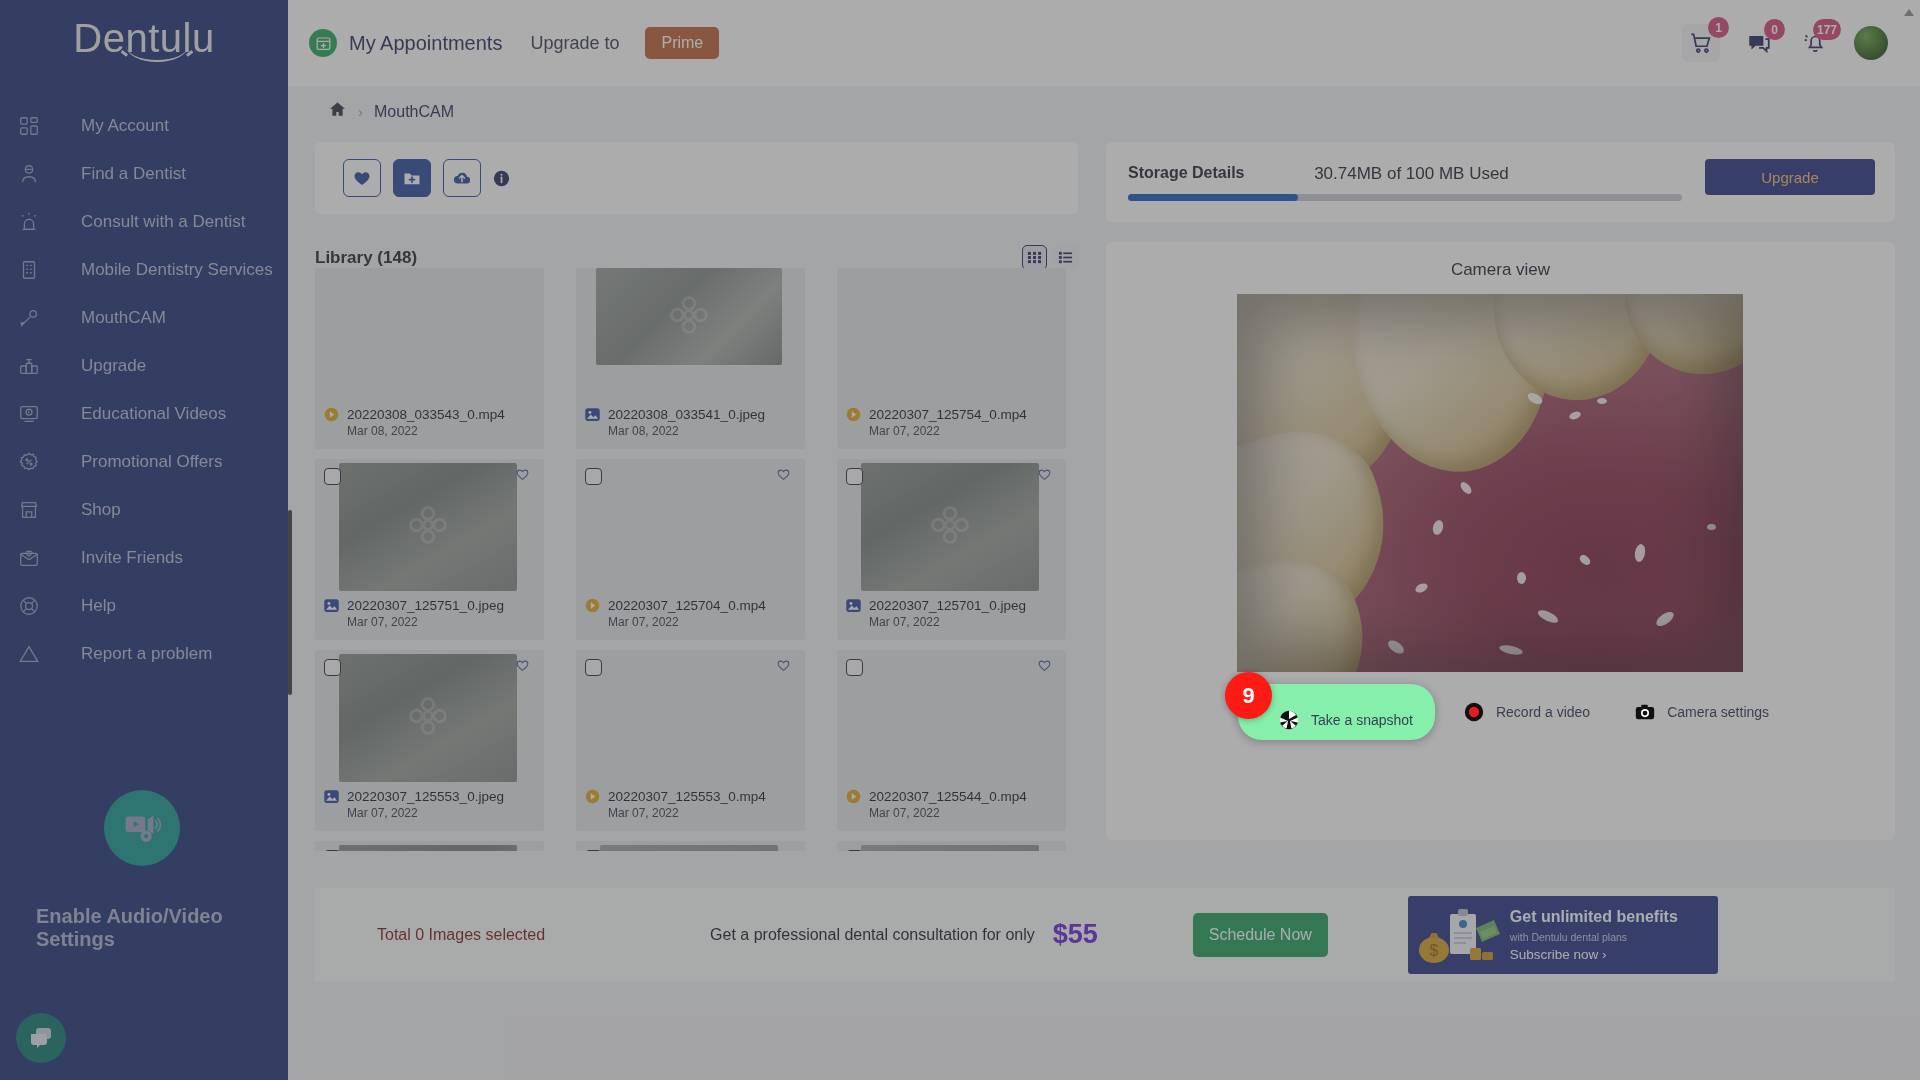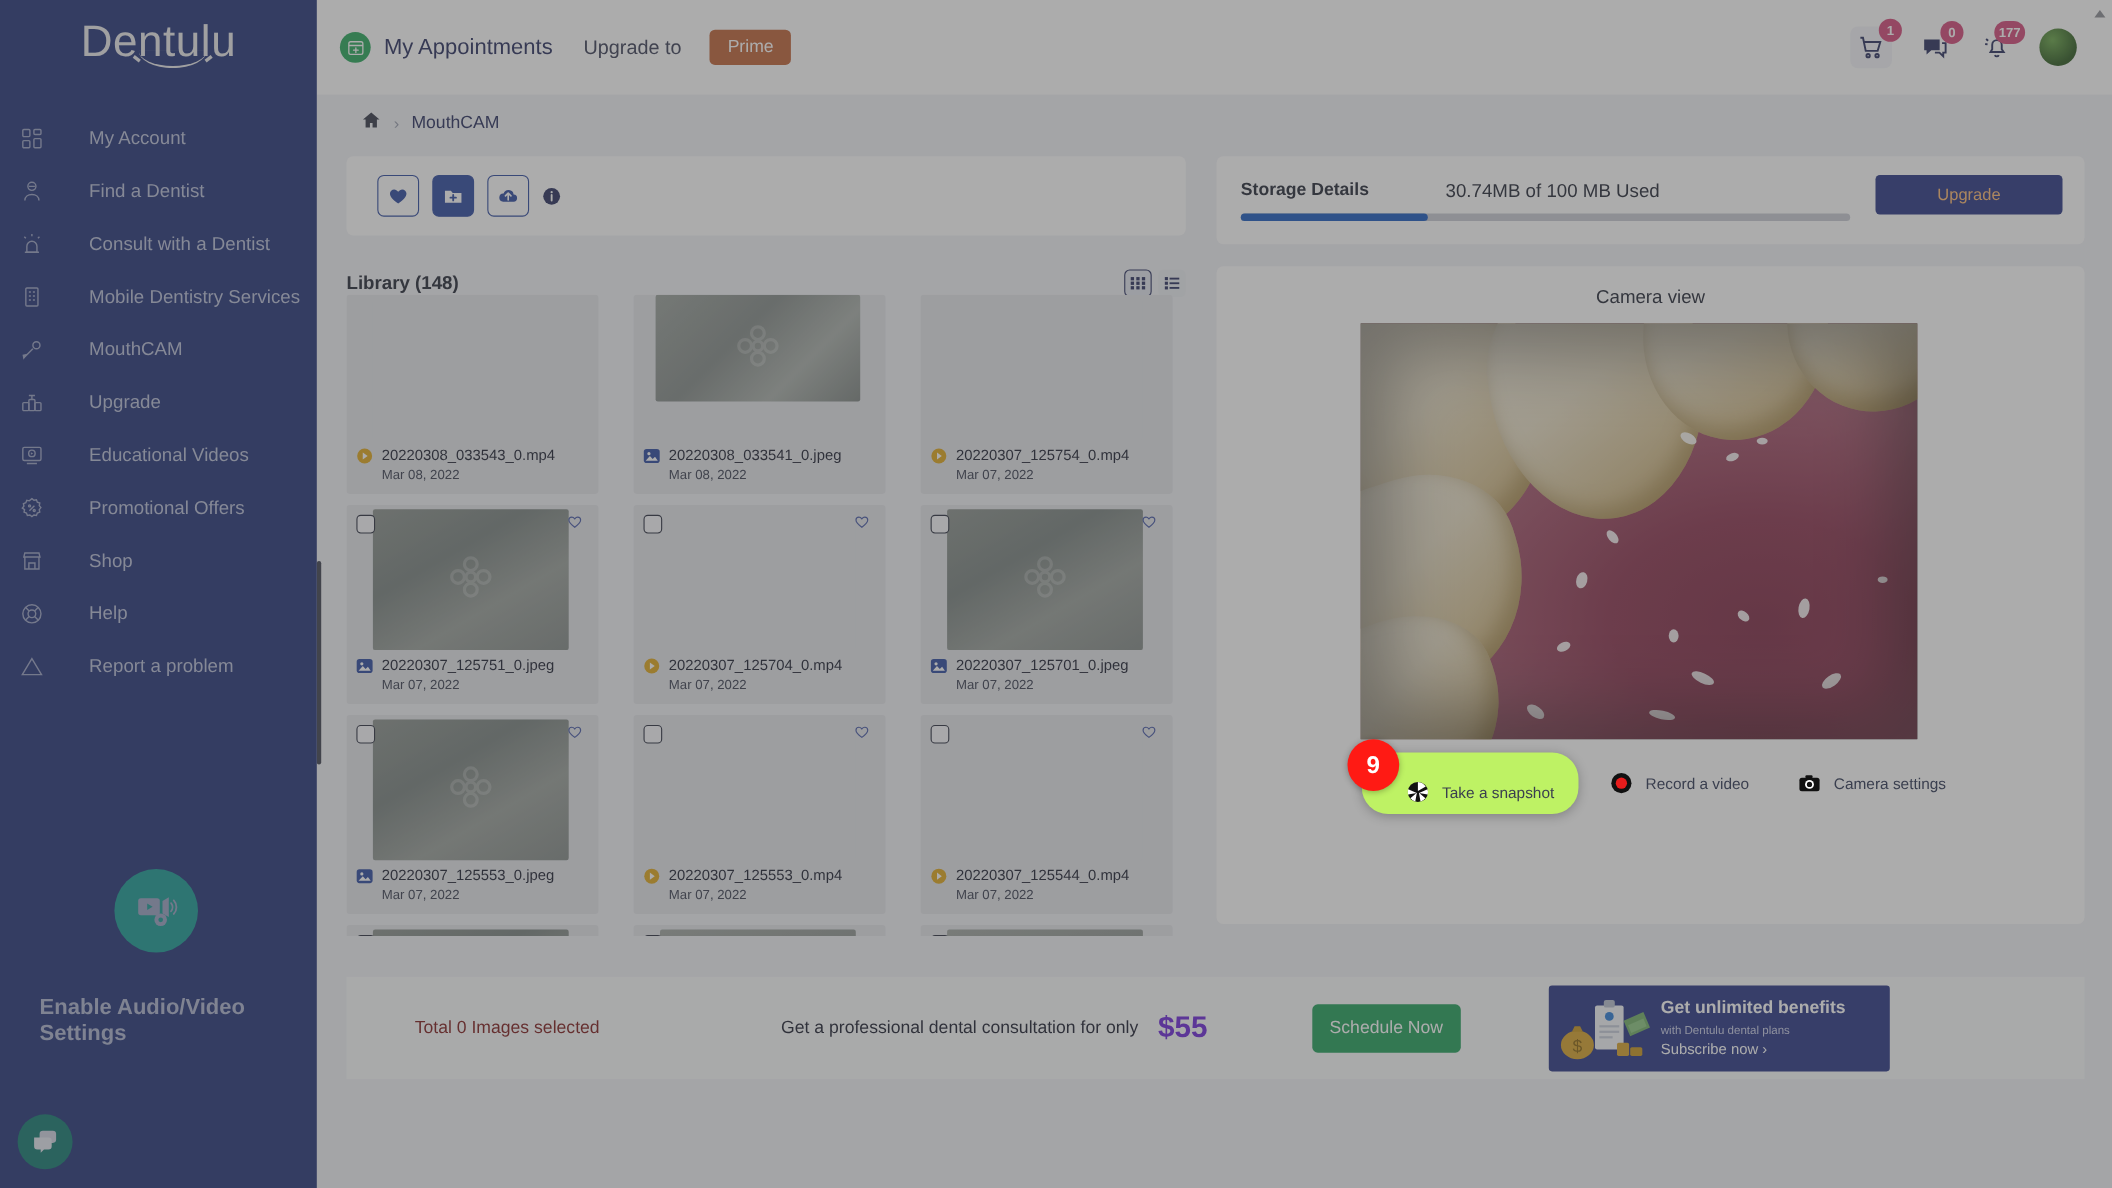--- a/index.html
+++ b/index.html
@@ -332,21 +332,21 @@
     z-index: 40;
   }
   .cam-btn {
     display: flex; align-items: center; gap: 11px;
     height: 34px; padding: 0 16px;
     border-radius: 17px;
     font-size: 14px; color: #3a3f4f;
     cursor: pointer;
   }
   #snapshot-btn {
-    background: #bef264;
+    background: #86efac;
     border-radius: 24px;
     height: 56px;
     padding: 16px 22px 0 40px;
     box-shadow: 0 2px 10px rgba(0,0,0,.25);
     font-size: 14px;
   }
   .cam-btn svg { width: 22px; height: 22px; }
   #step-badge {
     position: absolute; left: 1225px; top: 672px;
     width: 47px; height: 47px; border-radius: 50%;
@@ -496,20 +496,30 @@
       </div>
       <div class="nav-item">
         <span class="ico">
             <svg viewBox="0 0 24 24">
               <path d="M4 8h16l-1-4H5z"></path>
               <path d="M5 8v12h14V8"></path>
               <path d="M9 20v-6h6v6"></path>
             </svg>
           </span>
         <span class="lbl">Shop</span>
+      </div>
+      <div class="nav-item">
+        <span class="ico">
+            <svg viewBox="0 0 24 24">
+              <rect x="3" y="7" width="18" height="13" rx="1.5"></rect>
+              <path d="M3 8l9 6 9-6"></path>
+              <path d="M12 5.5c-1-1.6-3.4-1-3.4.9 0 1.3 2 2.6 3.4 3.6 1.4-1 3.4-2.3 3.4-3.6 0-1.9-2.4-2.5-3.4-.9z"></path>
+            </svg>
+          </span>
+        <span class="lbl">Invite Friends</span>
       </div>
       <div class="nav-item">
         <span class="ico">
             <svg viewBox="0 0 24 24">
               <circle cx="12" cy="12" r="9"></circle>
               <circle cx="12" cy="12" r="3.8"></circle>
               <path d="M5.6 5.6l3.7 3.7M14.7 14.7l3.7 3.7M18.4 5.6l-3.7 3.7M9.3 14.7l-3.7 3.7"></path>
             </svg>
           </span>
         <span class="lbl">Help</span>

